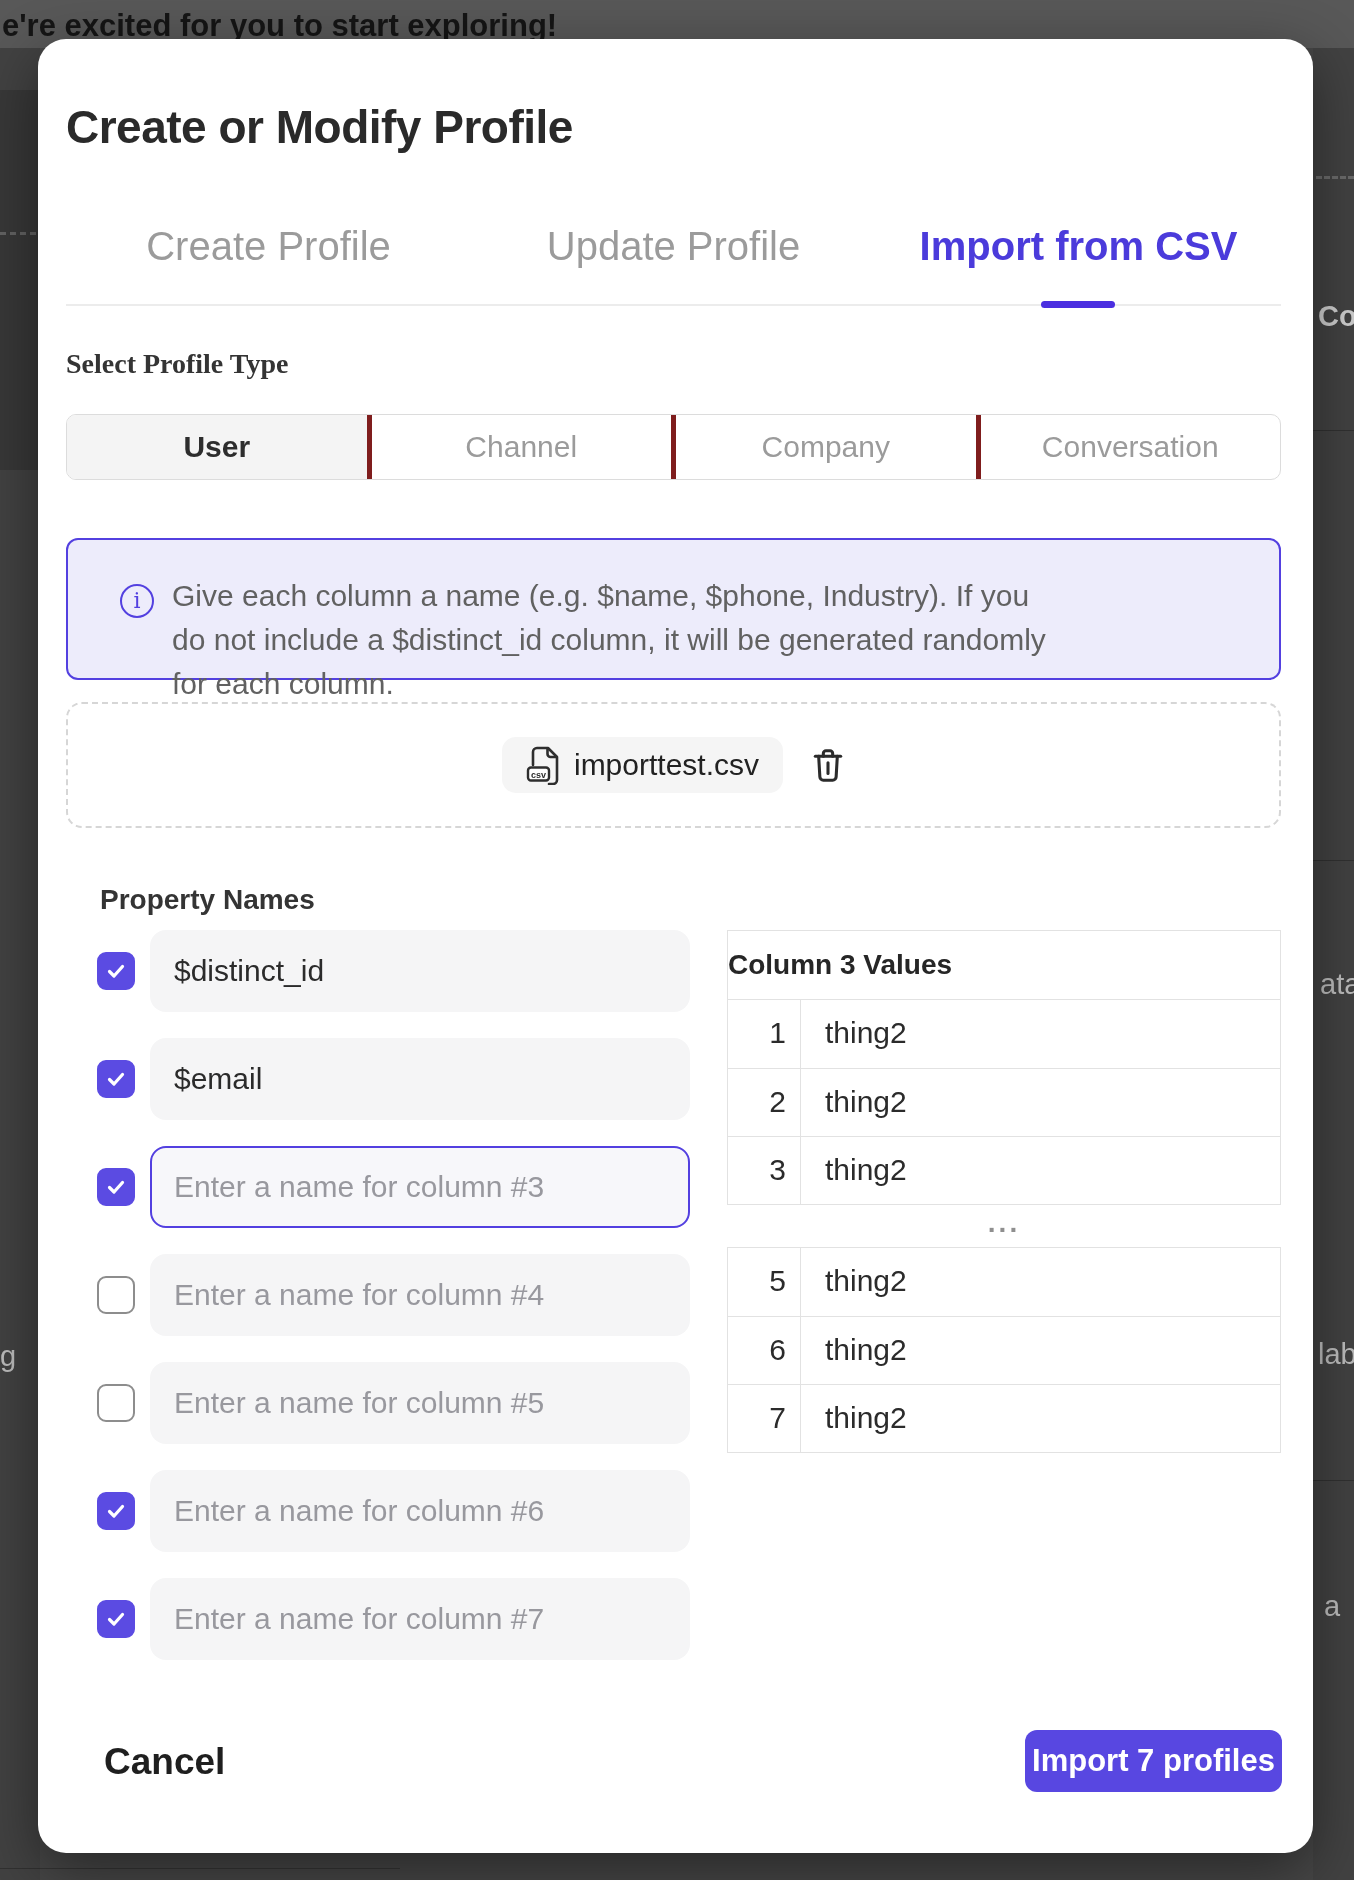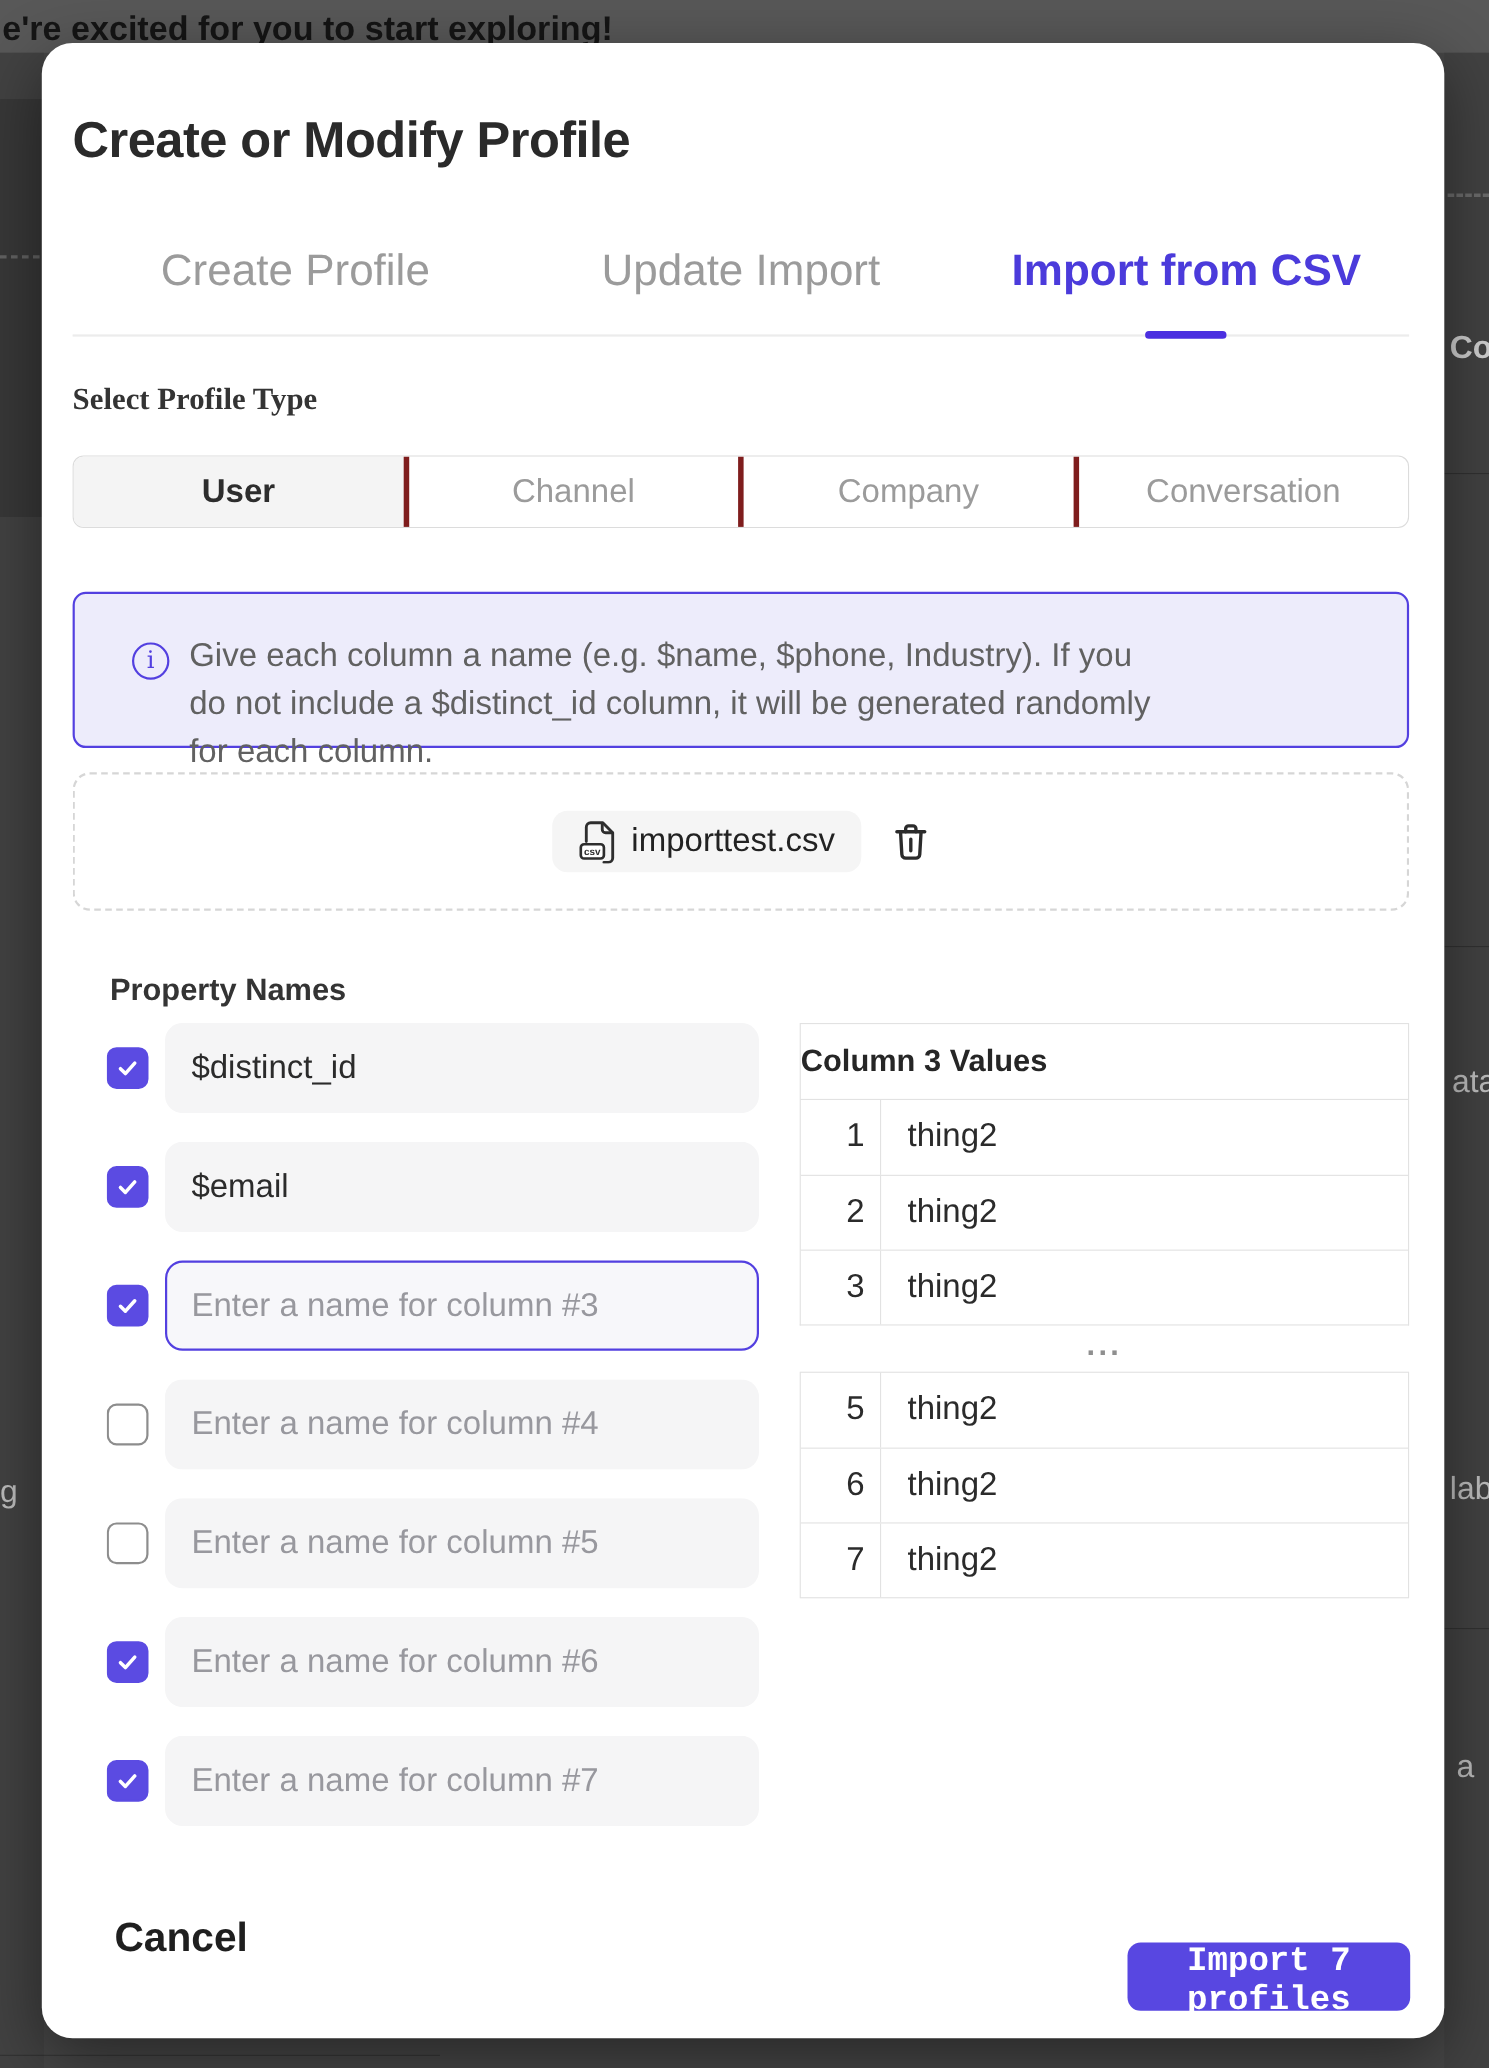--- a/index.html
+++ b/index.html
@@ -99,23 +99,23 @@
   .vt-block.second { border-top:1px solid #e2e2e2; }
   .trow { display:flex; height:68px; border-top:1px solid #e2e2e2; }
   .vt-block .trow:first-child { border-top:none; }
   .tnum { width:73px; border-right:1px solid #e2e2e2; text-align:right; padding-right:14px; line-height:66px; font-size:30px; color:#2b2b2b; }
   .tval { flex:1; padding-left:24px; line-height:66px; font-size:30px; color:#2b2b2b; }
   .vt-ellipsis { height:42px; text-align:center; line-height:36px; font-size:28px; font-weight:700; letter-spacing:3px; color:#8f8f8f; }
 
   
   .cancel-btn { position:absolute; left:66px; top:1705px; font-size:37px; font-weight:700; color:#1f1f1f; line-height:36px; cursor:pointer; }
   .submit-btn {
-    position:absolute; left:987px; top:1727px; width:257px; height:62px;
+    position:absolute; left:987px; top:1691px; width:257px; height:62px;
     background:#5847e1; border:none; border-radius:12px;
-    color:#fff; font-size:31px; font-weight:600; font-family:Liberation Mono, monospace; cursor:pointer;
+    color:#fff; font-size:31px; font-weight:600; font-family:Liberation Sans, sans-serif; cursor:pointer;
   }
 
   svg { display:block; }
 </style>
 </head>
 <body>
 
 <div class="bg-banner">
   <div class="bg-banner-text">e're excited for you to start exploring!</div>
 </div>
@@ -133,21 +133,21 @@
 <div class="bg-frag" style="left:1318px; top:1338px;">lab</div>
 <div class="bg-frag" style="left:1324px; top:1590px;">a</div>
 <div class="bg-frag" style="left:0; top:1340px;">g</div>
 
 <div class="modal">
 
   <div class="m-title">Create or Modify Profile</div>
 
   <div class="tabs">
     <div class="tab">Create Profile</div>
-    <div class="tab">Update Import</div>
+    <div class="tab">Update Profile</div>
     <div class="tab active">Import from CSV</div>
   </div>
   <div class="tabs-divider"></div>
   <div class="tab-underline"></div>
 
   <div class="section-label seg-label">Select Profile Type</div>
 
   <div class="segmented">
     <div class="seg selected">User</div>
     <div class="seg">Channel</div>

